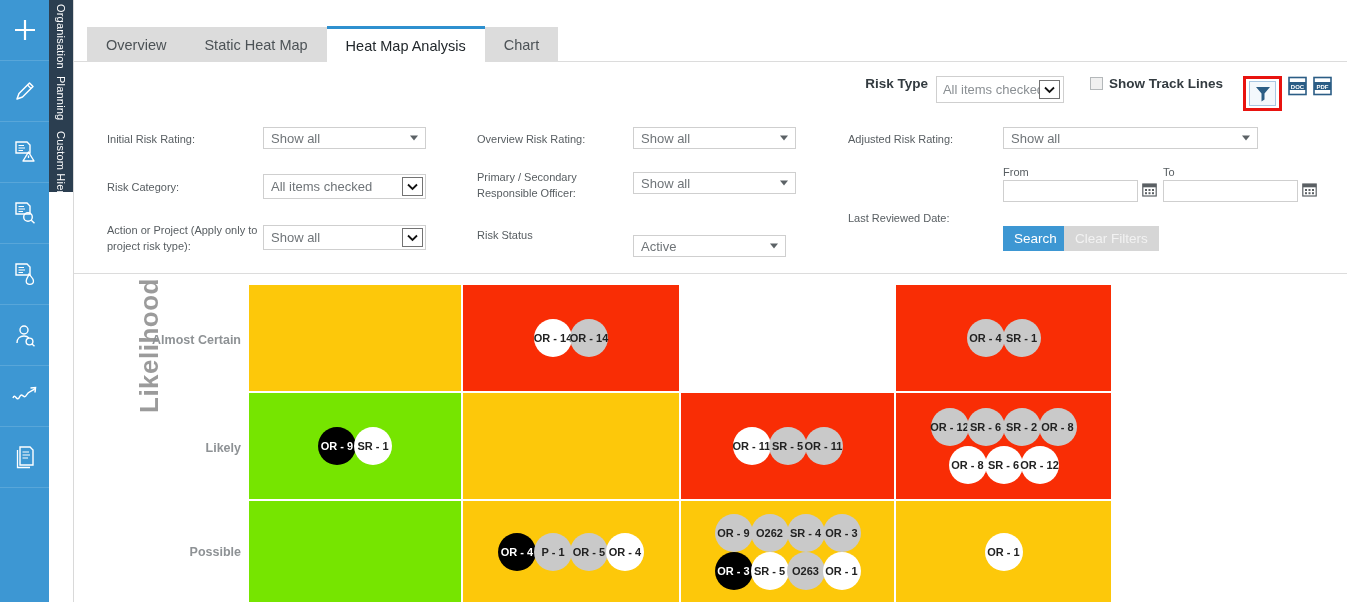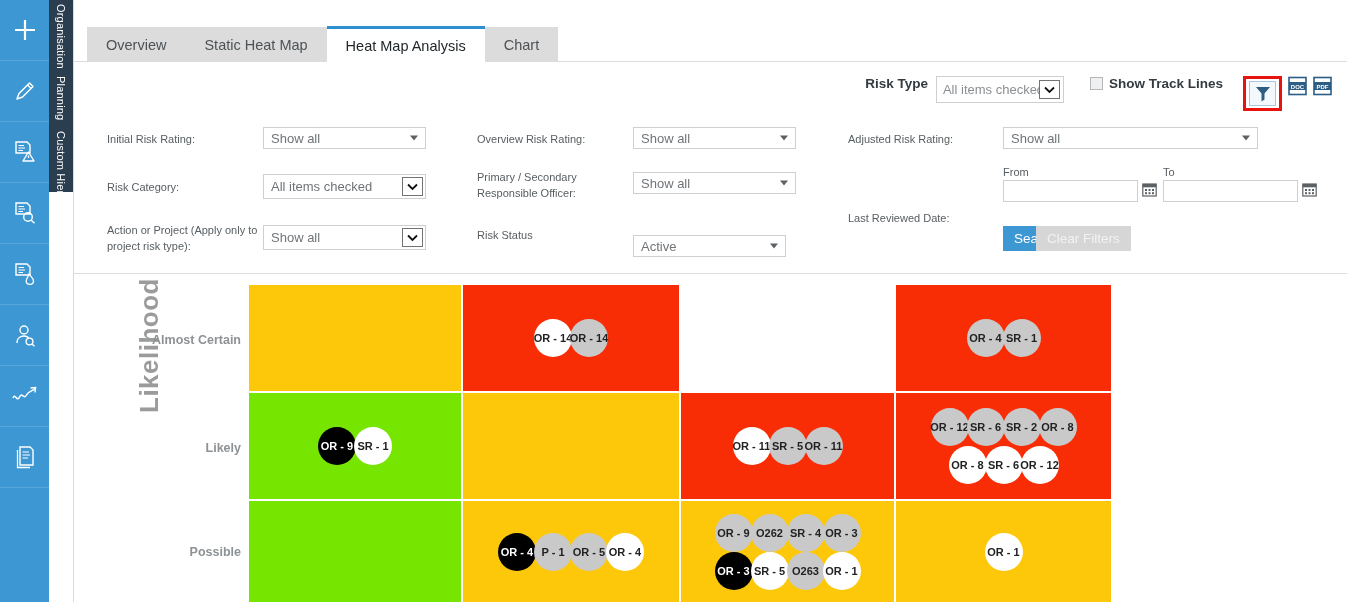--- a/index.html
+++ b/index.html
@@ -413,21 +413,21 @@
           <rect x="3" y="7" width="2" height="2" fill="#5b6064"></rect>
             <rect x="6.5" y="7" width="2" height="2" fill="#5b6064"></rect>
             <rect x="10" y="7" width="2" height="2" fill="#5b6064"></rect>
           <rect x="3" y="10.2" width="2" height="2" fill="#5b6064"></rect>
             <rect x="6.5" y="10.2" width="2" height="2" fill="#5b6064"></rect>
             <rect x="10" y="10.2" width="2" height="2" fill="#5b6064"></rect>
         </svg>
       </span>
 
       <button class="btn-search" style="left:929px; top:108px;">Search</button>
-      <button class="btn-clear" style="left:962px; top:108px;">Clear Filters</button>
+      <button class="btn-clear" style="left:990px; top:108px;">Clear Filters</button>
     </div>
 
     <div class="hm">
       <div class="hm-sep"></div>
       <div class="ylabel">Likelihood</div>
 
       <div class="rowlabcol">
         <div class="rowlab" style="top:60px;">Almost Certain</div>
         <div class="rowlab" style="top:168px;">Likely</div>
         <div class="rowlab" style="top:272px;">Possible</div>

